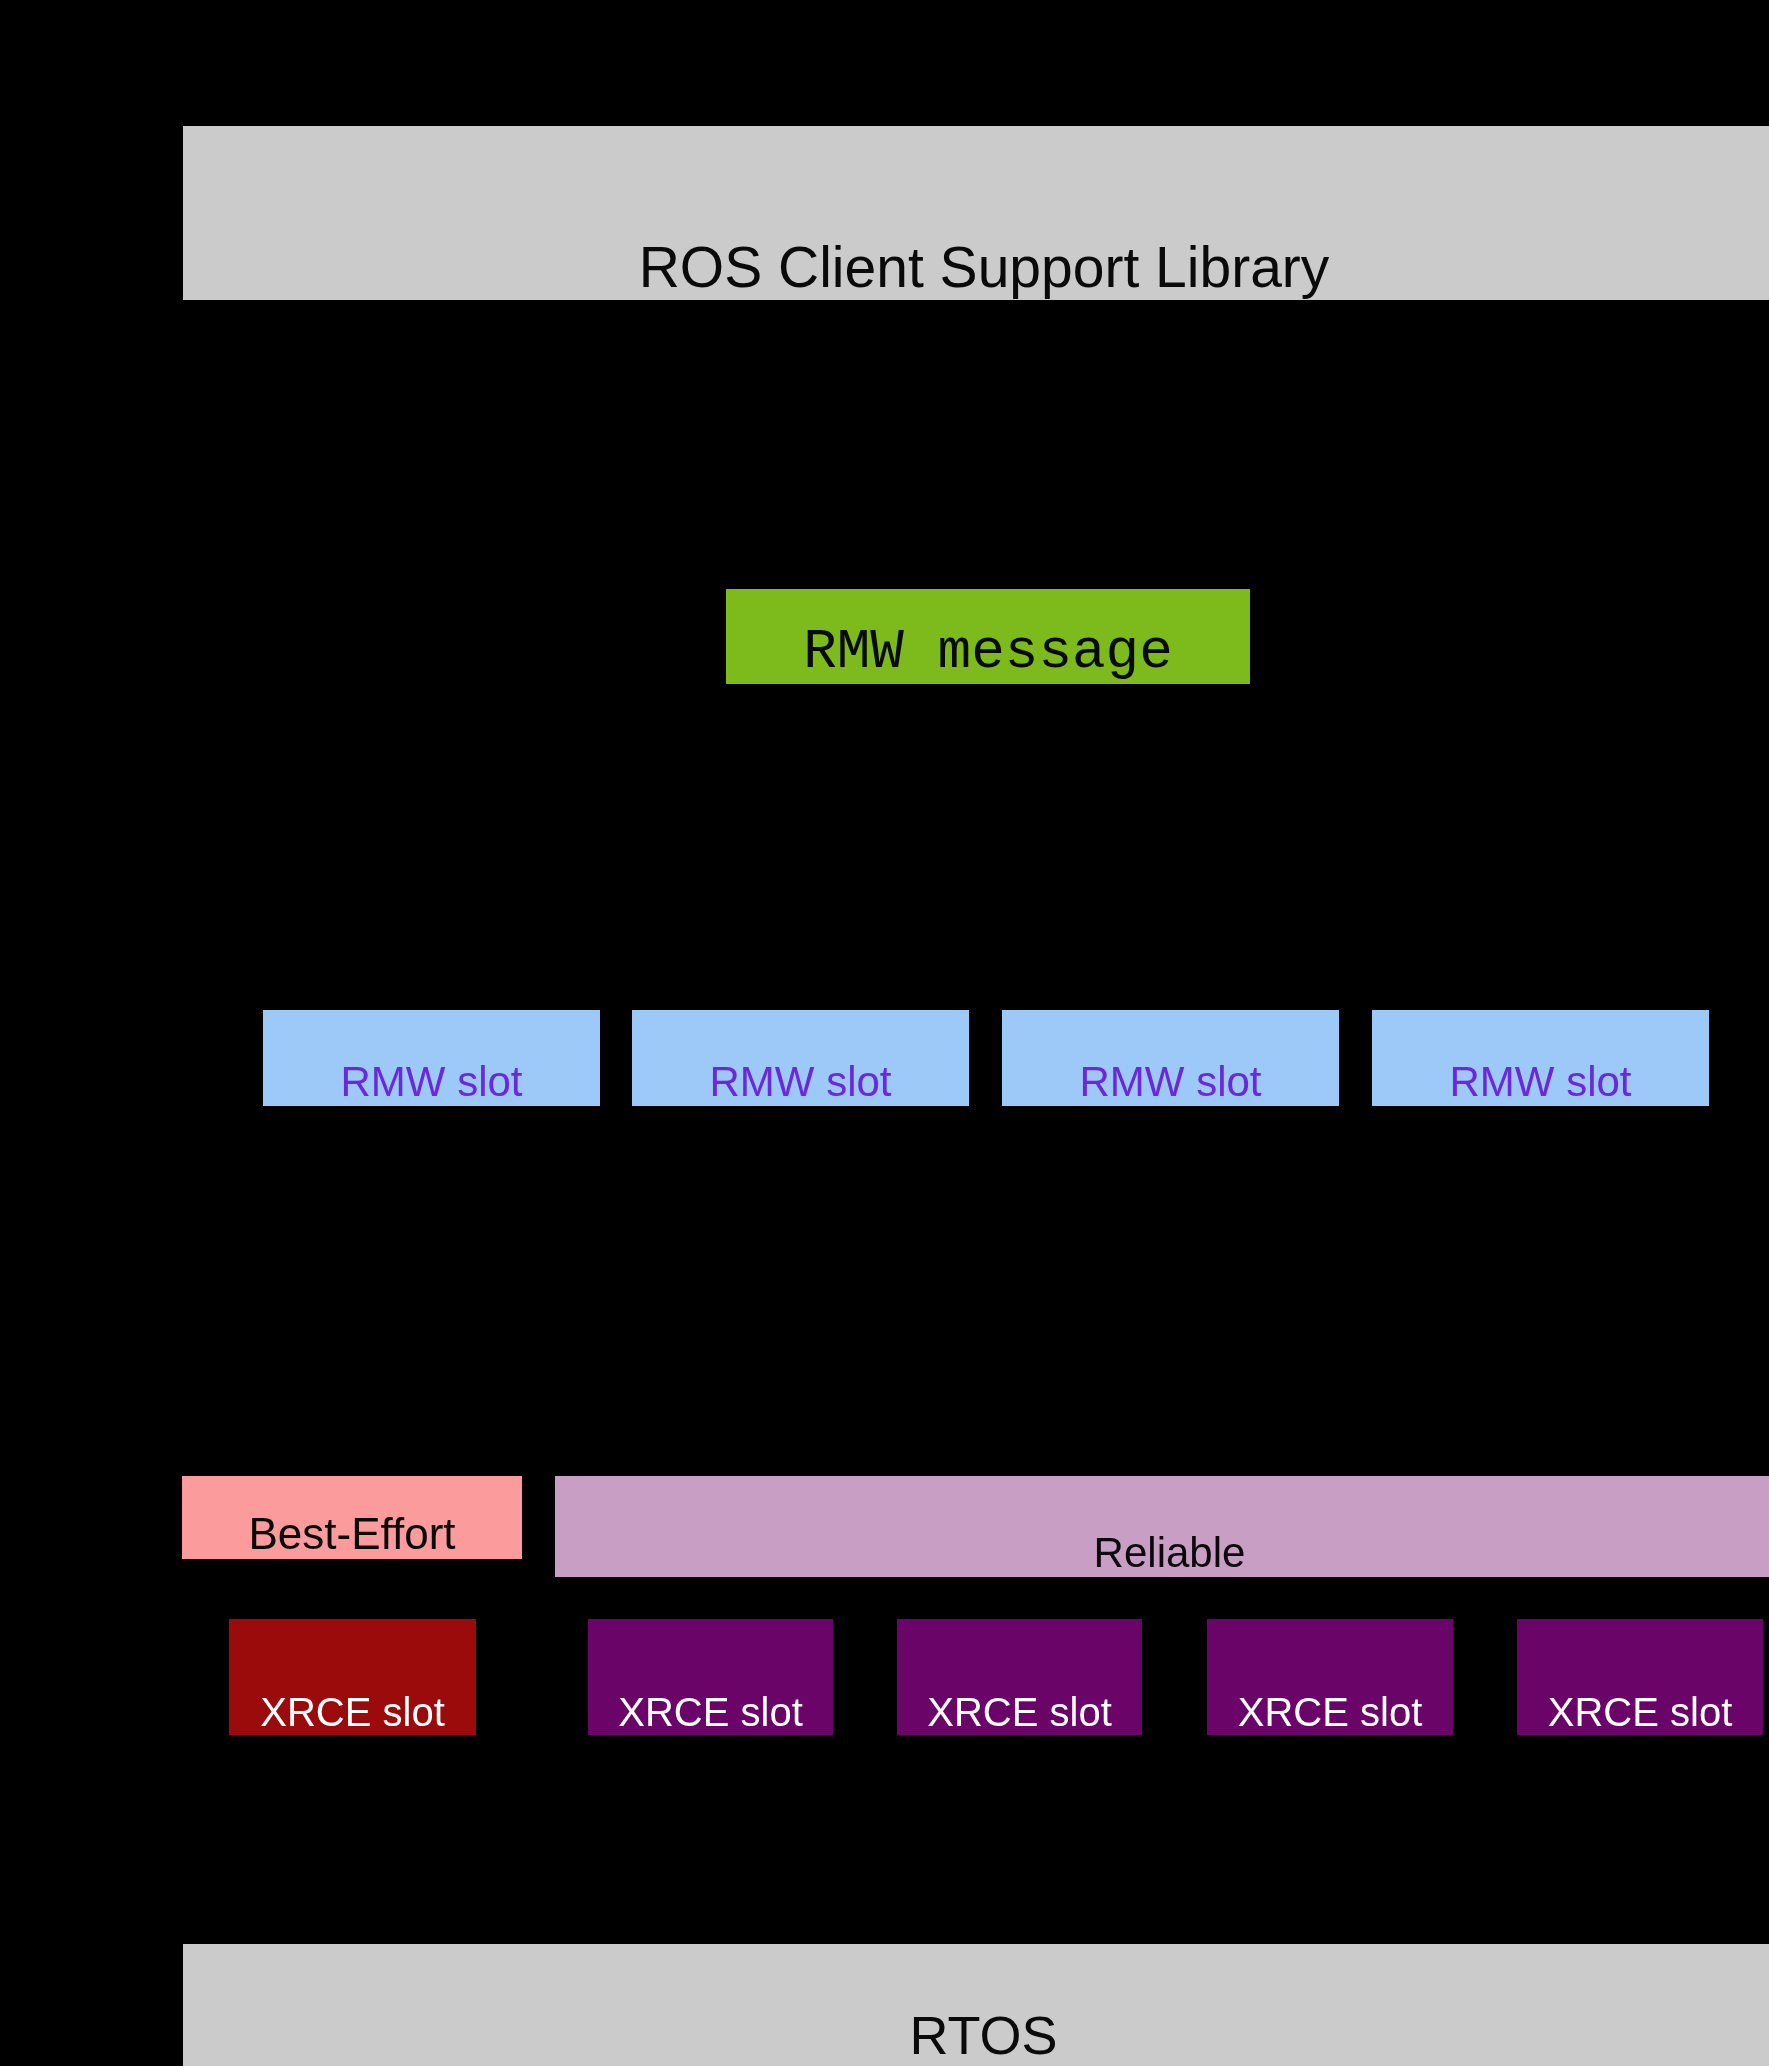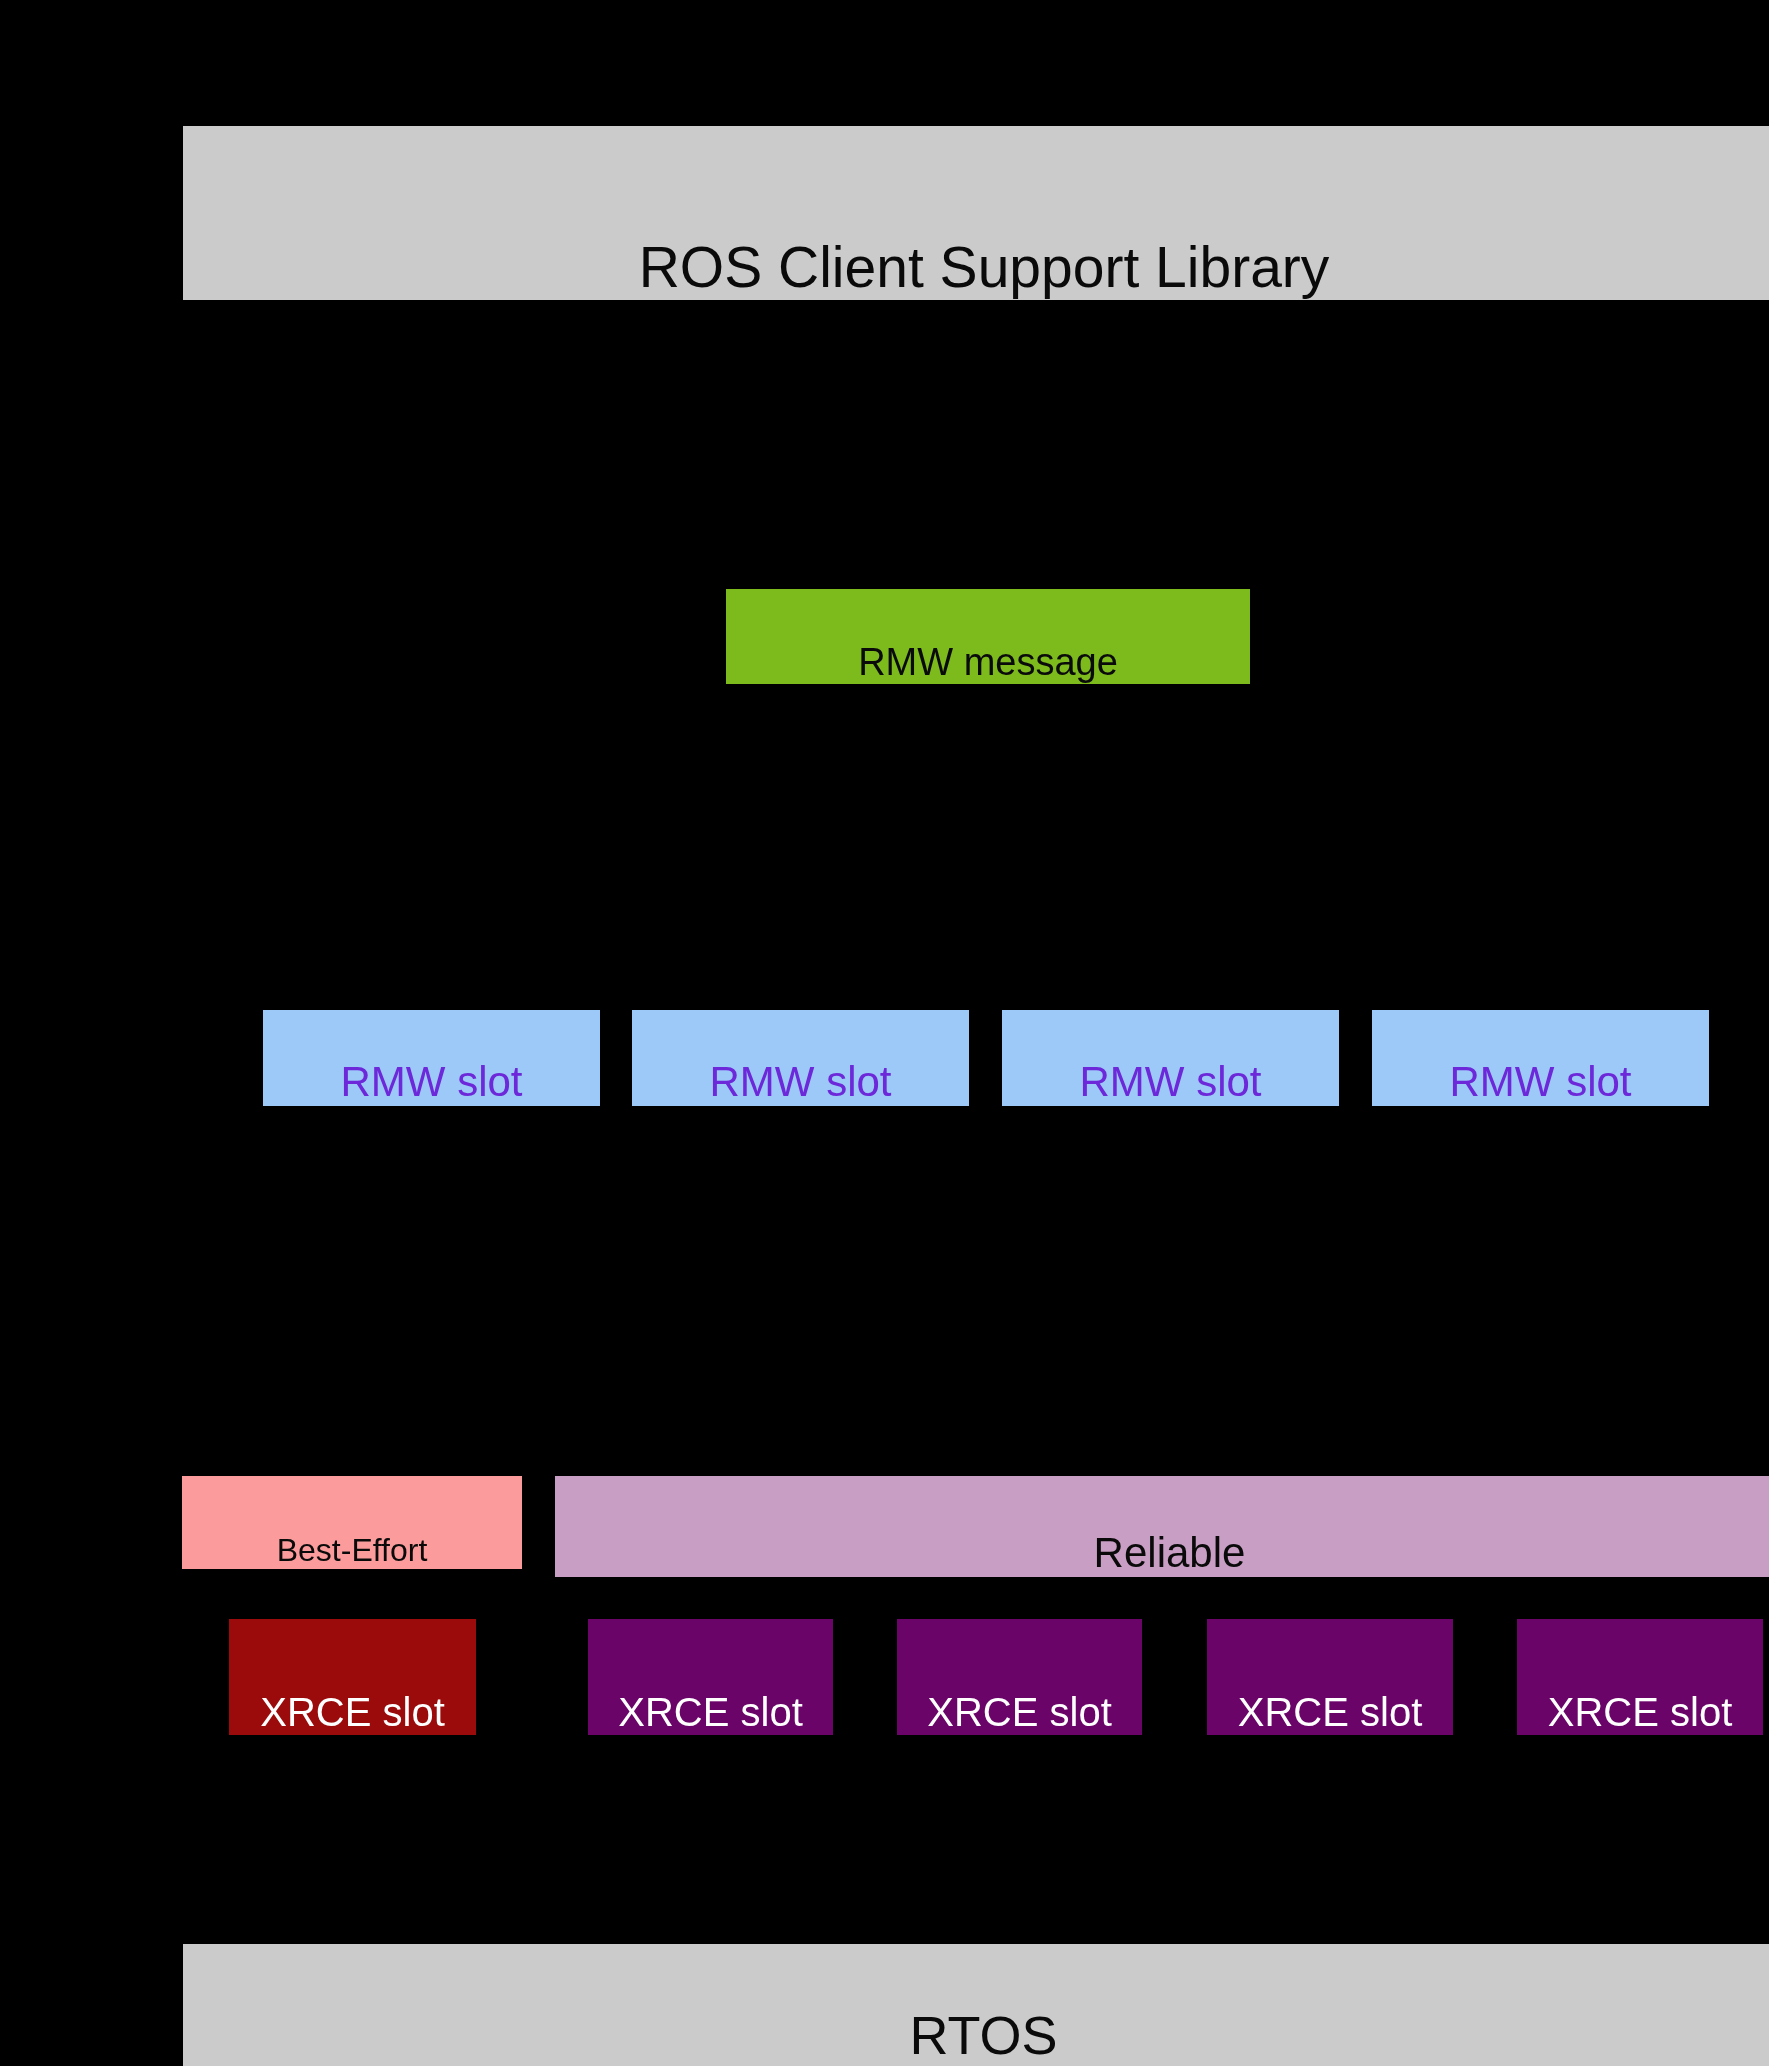--- a/index.html
+++ b/index.html
@@ -27,37 +27,37 @@
   .blk span { display: block; }
 
   
   .gray-bar { background: #cbcbcb; color: #0a0a0a; }
   .ros  { left: 159px; top: 126px;  width: 1602px; height: 174px; font-size: 57px; }
   .rtos { left: 159px; top: 1944px; width: 1601px; height: 122px; font-size: 54px; }
 
   
   .rmw-message {
     left: 702px; top: 589px; width: 524px; height: 95px;
-    background: #7cbb1b; color: #0a0a0a; font-size: 38px;
+    background: #7cbb1b; color: #0a0a0a; font-size: 56px; font-family: Liberation Mono, monospace;
   }
 
   
   .rmw-slot {
     top: 1010px; height: 96px; width: 337px;
     background: #9cc9f8; color: #6d28d9; font-size: 42px;
   }
   .rmw-slot.p1 { left: 239px; }
   .rmw-slot.p2 { left: 608px; }
   .rmw-slot.p3 { left: 978px; }
   .rmw-slot.p4 { left: 1348px; }
 
   
   .best-effort {
-    left: 158px; top: 1476px; width: 340px; height: 93px;
-    background: #fc9b9b; color: #0a0a0a; font-size: 32px;
+    left: 158px; top: 1476px; width: 340px; height: 83px;
+    background: #fc9b9b; color: #0a0a0a; font-size: 44px;
   }
   .reliable {
     left: 531px; top: 1476px; width: 1229px; height: 101px;
     background: #c99ec4; color: #0a0a0a; font-size: 42px;
   }
 
   
   .xrce {
     top: 1619px; height: 116px;
     color: #ffffff; font-size: 40px;

